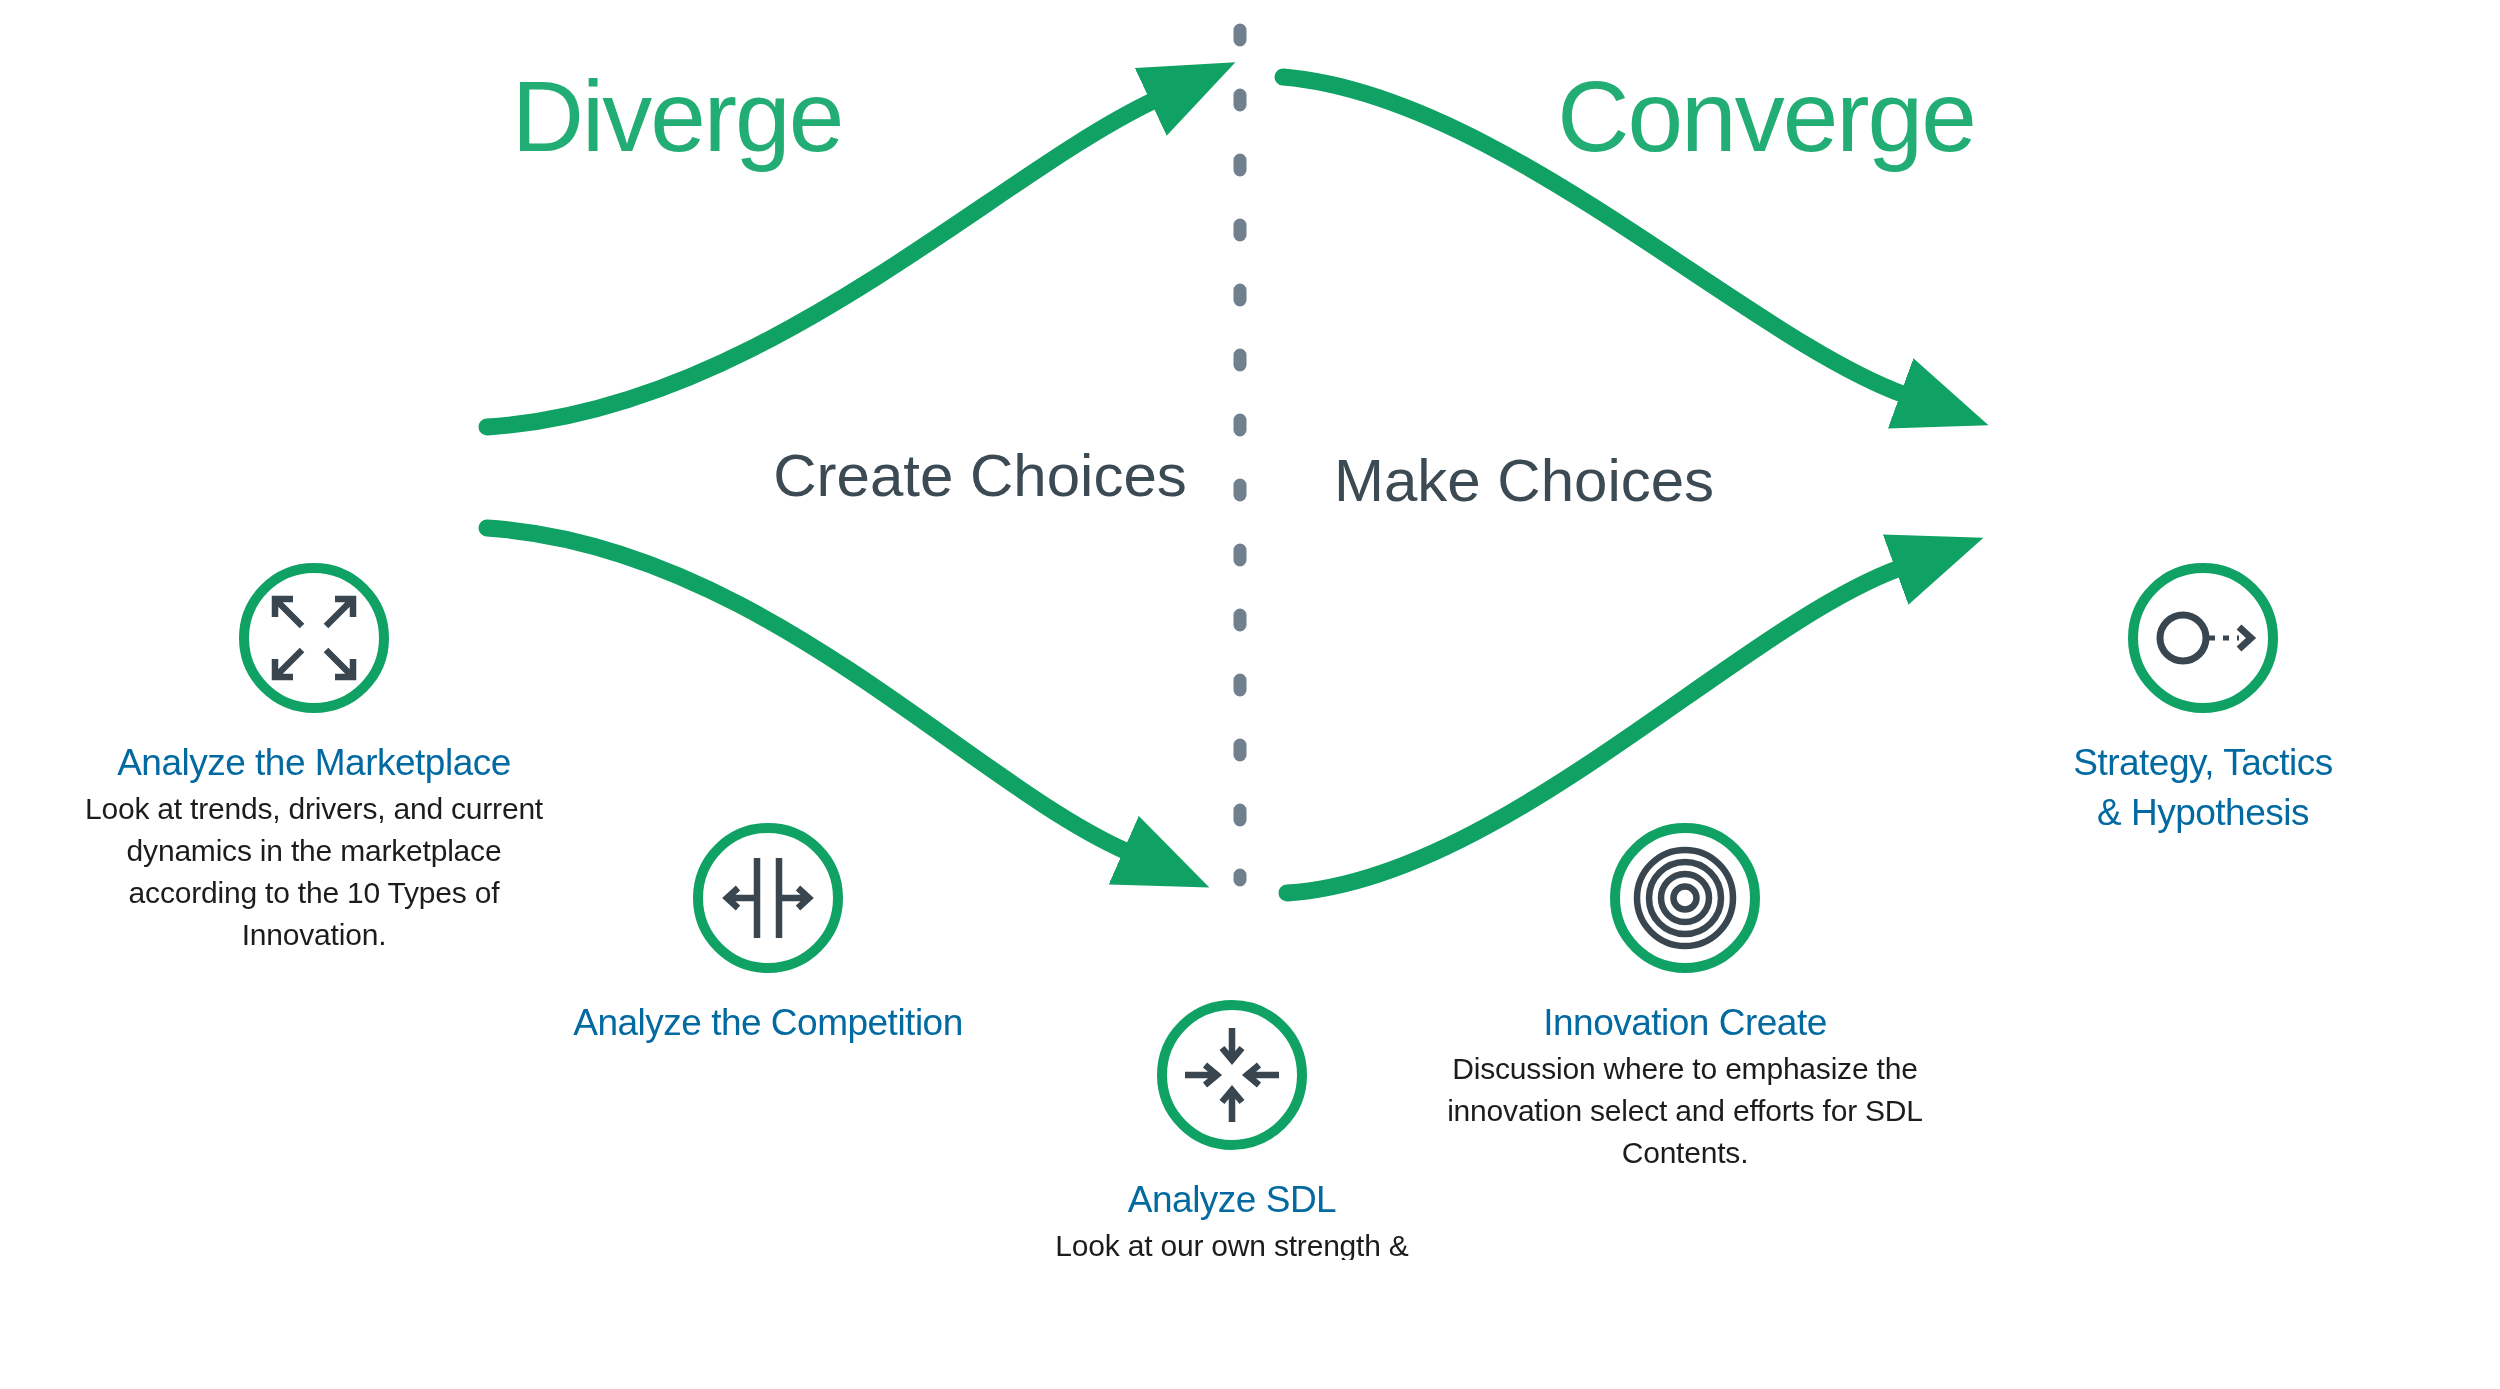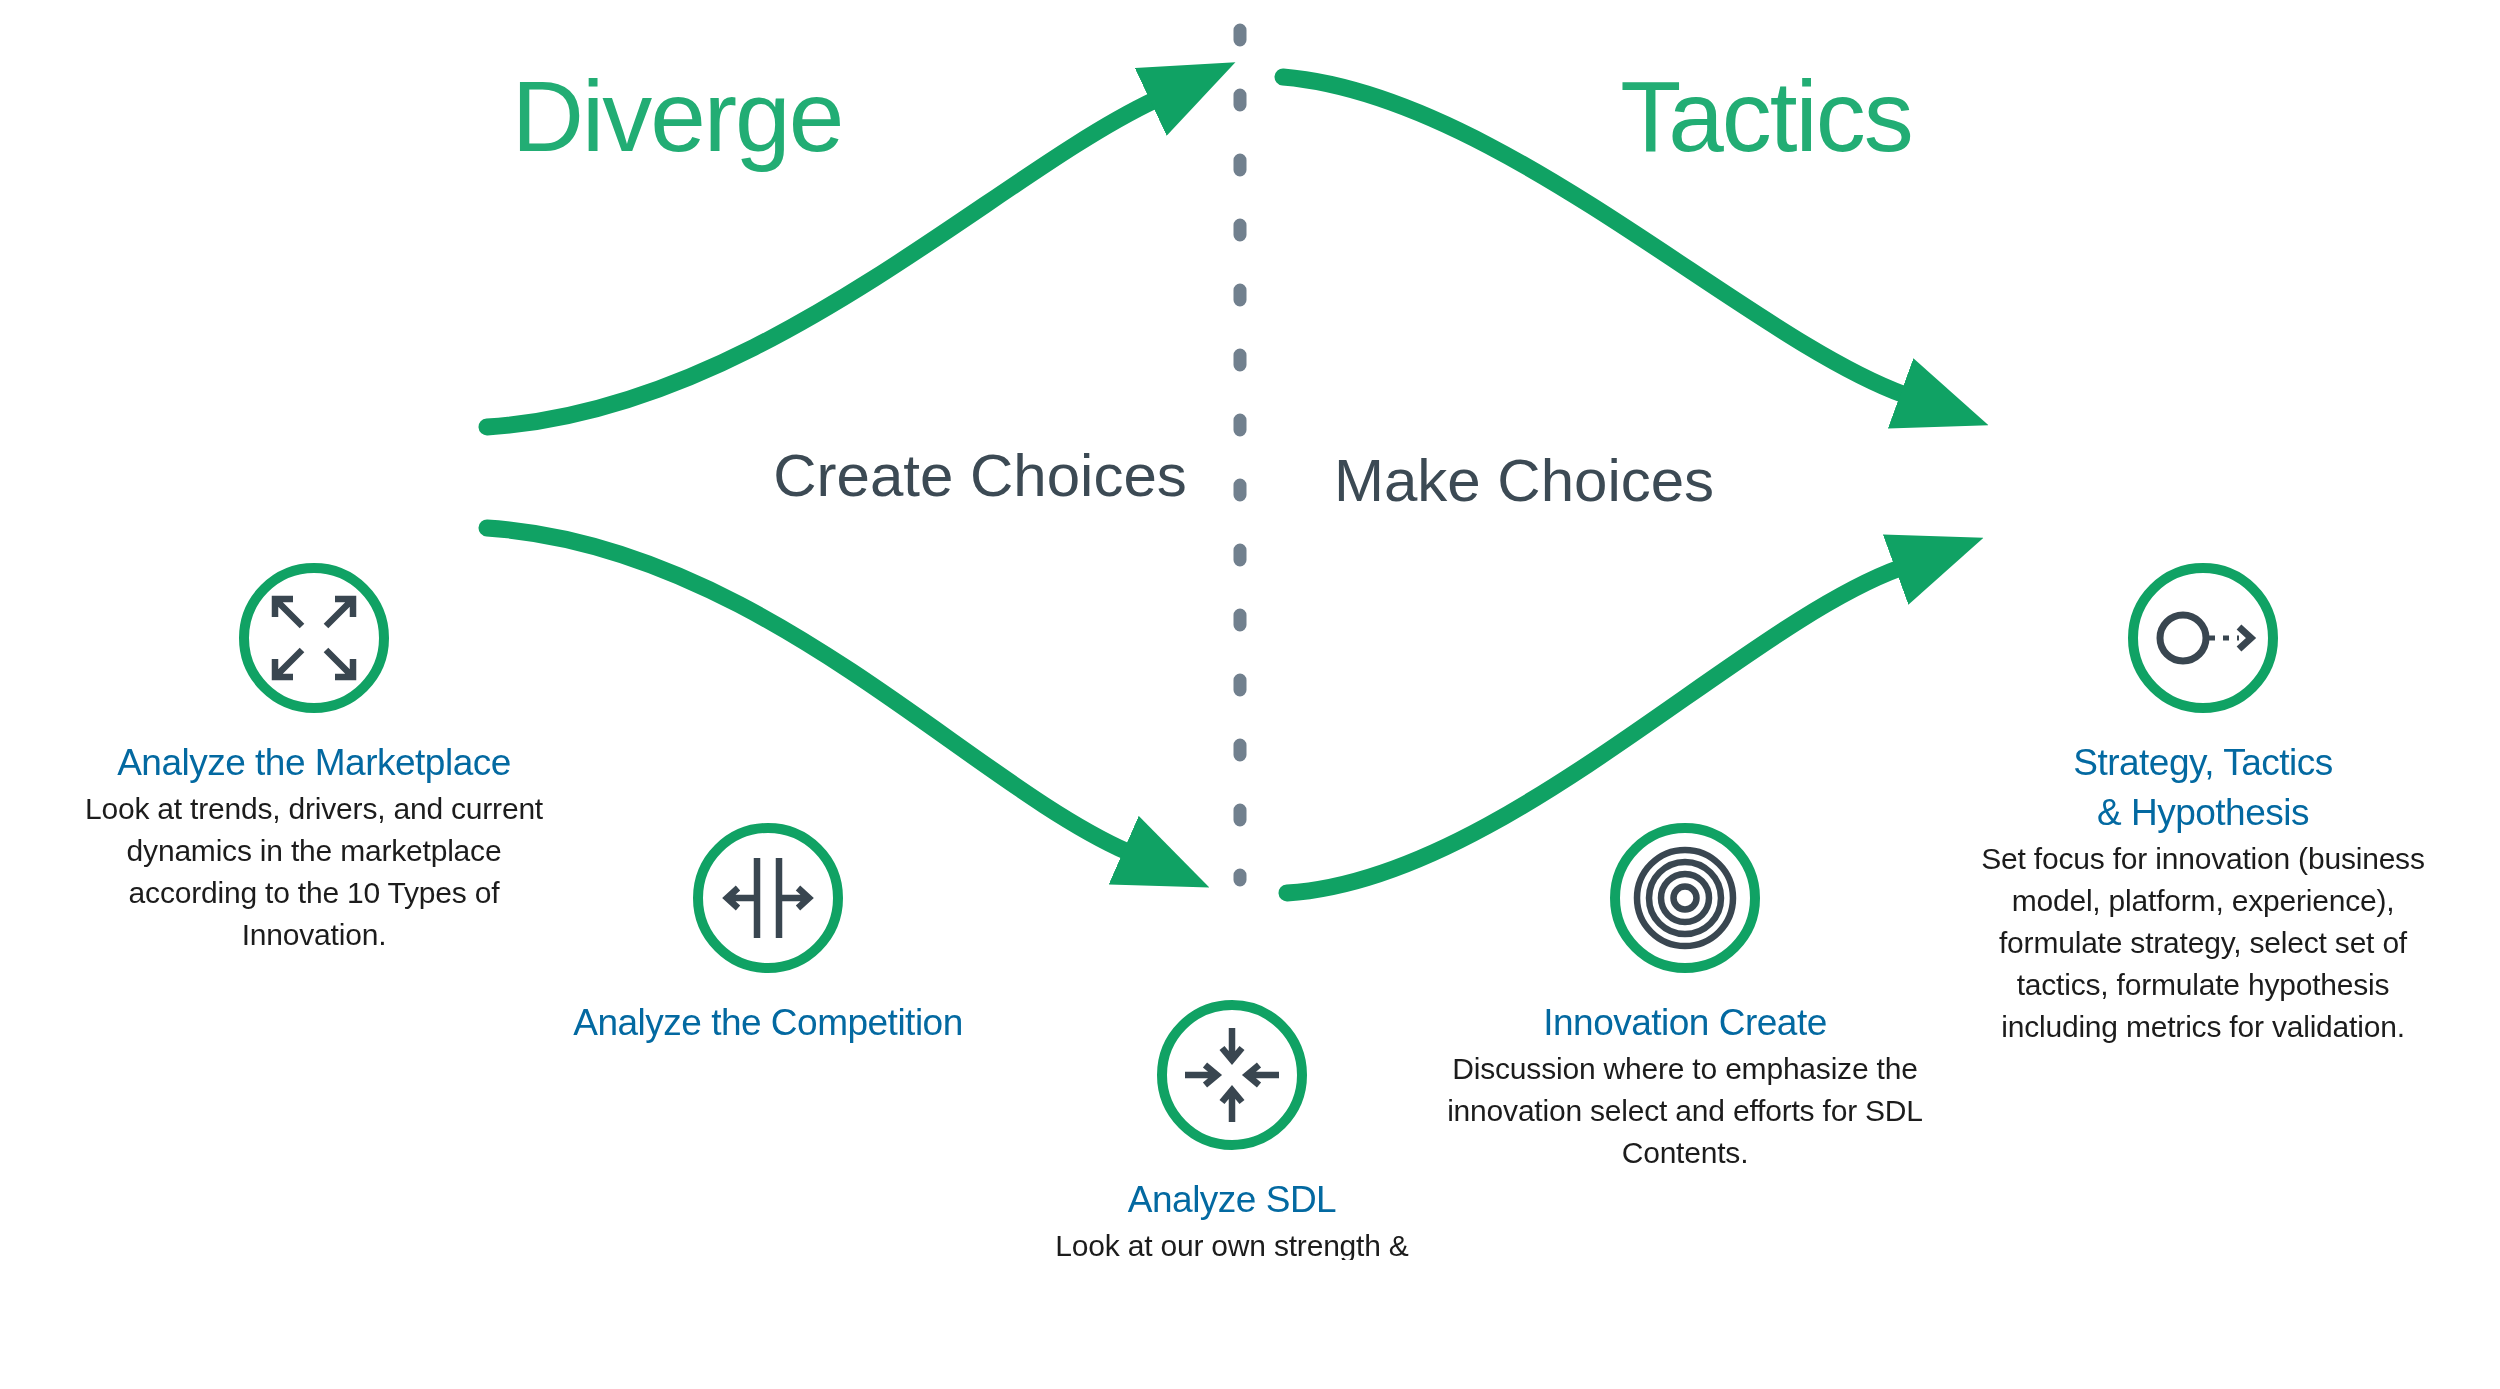--- a/index.html
+++ b/index.html
@@ -32,21 +32,21 @@
     <line x1="1240" y1="30" x2="1240" y2="880" stroke="#71808E" stroke-width="13" stroke-linecap="round" stroke-dasharray="10 55"></line>
     <g fill="none" stroke="#10A264" stroke-width="17" stroke-linecap="round">
       <path d="M487,427 C760,410 993,176 1155,100" marker-end="url(#ah)"></path>
       <path d="M487,528 C760,546 968,782 1128,852" marker-end="url(#ah)"></path>
       <path d="M1283,77 C1500,95 1745,337 1905,395" marker-end="url(#ah)"></path>
       <path d="M1287,893 C1500,880 1740,626 1900,568" marker-end="url(#ah)"></path>
     </g>
   </svg>
 
   <div class="big-label" style="left:677px;top:116px">Diverge</div>
-  <div class="big-label" style="left:1766px;top:116px">Tactics</div>
+  <div class="big-label" style="left:1766px;top:116px">Converge</div>
 
   <div class="caption" style="left:980px;top:475px">Create Choices</div>
   <div class="caption" style="left:1524px;top:480px">Make Choices</div>
 
   <div class="stage" style="left:24px;top:558px">
     <svg class="stage-icon" width="160" height="160" viewBox="-80 -80 160 160">
       <circle cx="0" cy="0" r="70" fill="none" stroke="#10A264" stroke-width="10"></circle>
       <g fill="none" stroke="#394650" stroke-width="6.5">
         <path d="M12,-12 L39,-39 M21,-39 L39,-39 L39,-21"></path>
         <path d="M-12,-12 L-39,-39 M-21,-39 L-39,-39 L-39,-21"></path>
@@ -109,20 +109,15 @@
     <svg class="stage-icon" width="160" height="160" viewBox="-80 -80 160 160">
       <circle cx="0" cy="0" r="70" fill="none" stroke="#10A264" stroke-width="10"></circle>
       <g fill="none" stroke="#394650">
         <circle cx="-20" cy="0" r="23" stroke-width="7"></circle>
         <path d="M6,0 L36,0" stroke-width="5" stroke-dasharray="6 8"></path>
         <path d="M36,-11 L48,0 L36,11" stroke-width="7"></path>
       </g>
     </svg>
     <div class="stage-title">Strategy, Tactics
 &amp; Hypothesis</div>
-    <div class="stage-body">Set focus for innovation (business
-model, platform, experience),
-formulate strategy, select set of
-tactics, formulate hypothesis
-including metrics for validation.</div>
   </div>
 
 </div>
 
 </body></html>

